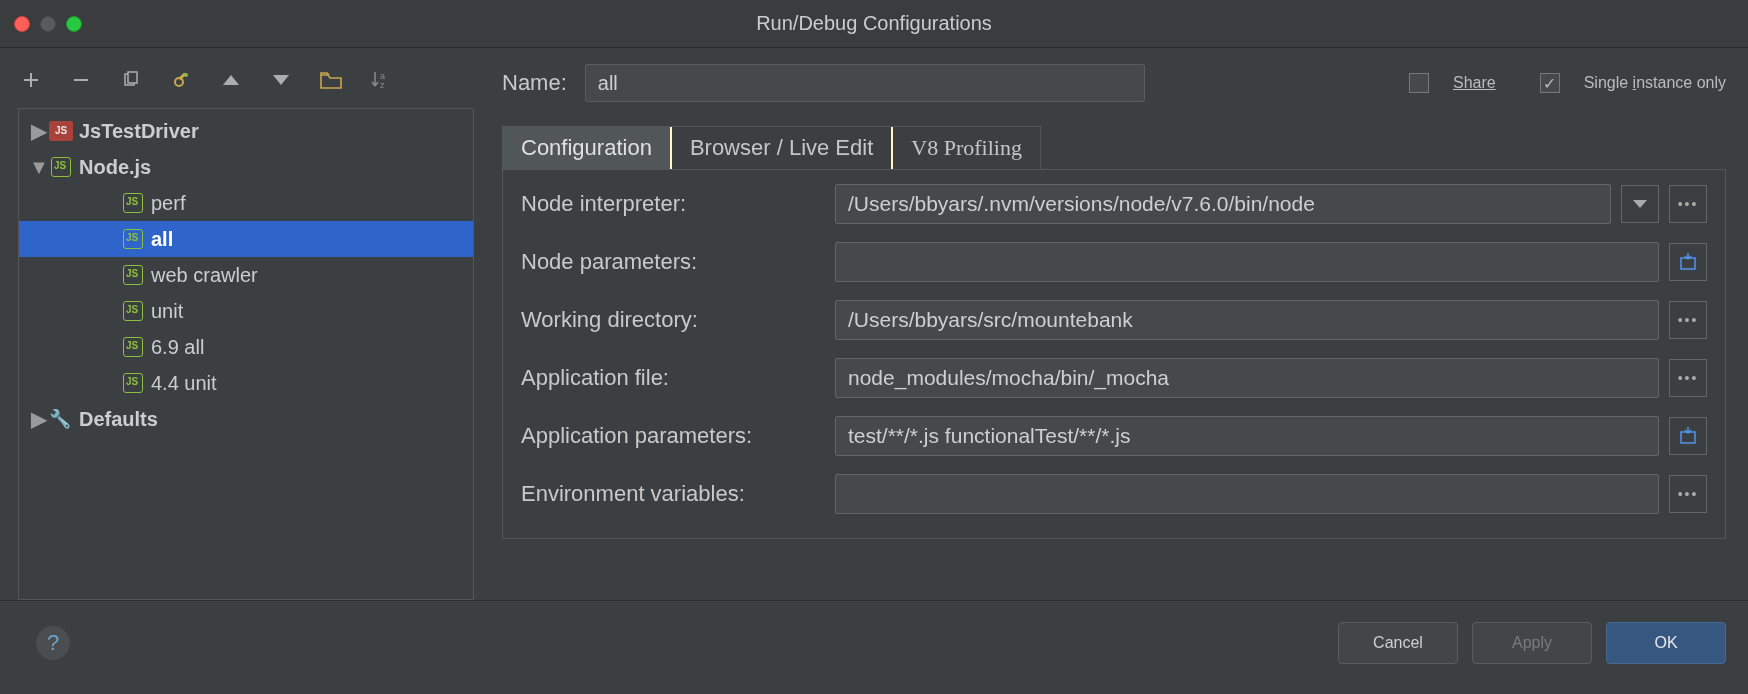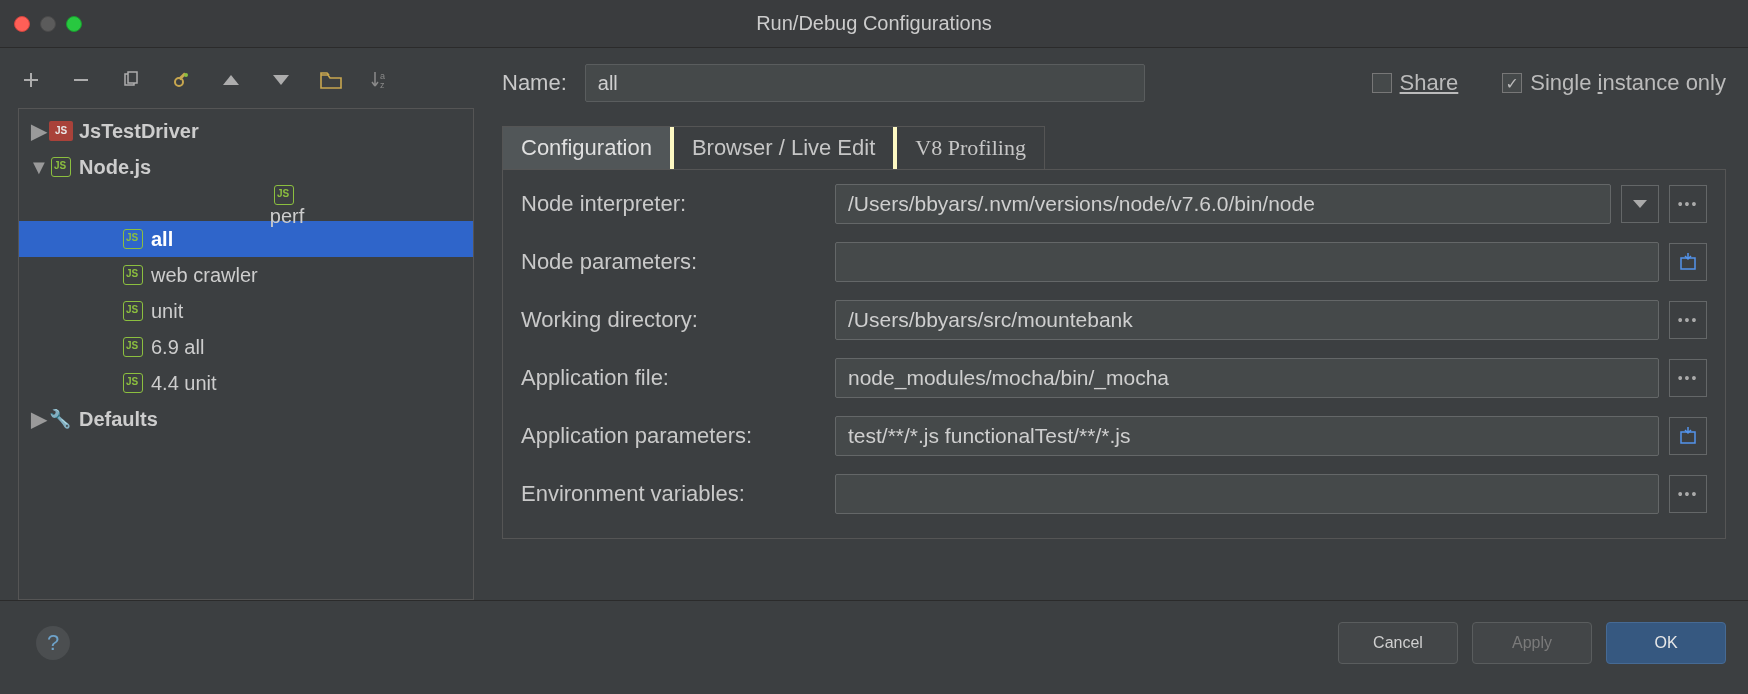--- a/index.html
+++ b/index.html
@@ -35,28 +35,28 @@
   .nodeicon { display:inline-block; width:20px; height:20px; border:1.5px solid #8cbf3f; border-radius:3px; position:relative; }
   .nodeicon::after { content:"JS"; font-size:10px; font-weight:700; color:#8cbf3f; position:absolute; top:2px; left:2px; }
   .jsicon   { display:inline-block; width:32px; height:20px; background:#a9423a; color:#e8e8e8; font-size:10px; font-weight:700; line-height:20px; text-align:center; border-radius:2px; }
   .wrench   { color:#c8a74f; font-size:18px; }
 
   
   .namerow { display:flex; align-items:center; height:50px; gap:18px; }
   .lbl { font-size:22px; color:#c9c9c9; }
   .txtfield { background:#45494a; border:1px solid #5a5d5e; color:#cfcfcf; font-size:20px; height:38px; padding:0 12px; border-radius:2px; flex:0 0 560px; }
   .spacer { flex:1; }
-  .chk { display:flex; align-items:center; gap:8px; font-size:22px; }
+  .chk { display:flex; align-items:center; gap:24px; font-size:16px; }
   .chkbox { width:20px; height:20px; border:1px solid #777; background:#45494a; display:inline-flex; align-items:center; justify-content:center; }
   .chkbox.checked::after { content:"✓"; color:#bbb; font-size:16px; }
   .ul { text-decoration: underline; }
 
   
   .tabs { display:flex; margin-top:18px; border:1px solid #555; border-bottom:none; width:fit-content; }
-  .tab { padding:8px 18px; font-size:22px; color:#c6c6c6; background:#3c3f41; border-right:4px solid #fef9c3; cursor:pointer; }
+  .tab { padding:8px 18px; font-size:22px; color:#c6c6c6; background:#3c3f41; border-right:2px solid #fef9c3; cursor:pointer; }
   .tab:last-child { border-right:none;font-family:Liberation Serif, serif; }
   .tab.active { background:#515658; color:#e0e0e0; }
 
   
   .formbox { border:1px solid #555; padding:14px 18px 24px 18px; display:grid; grid-template-columns: 300px 1fr; row-gap:18px; column-gap:14px; align-items:center; }
   .formbox .flabel { font-size:22px; color:#c9c9c9; }
   .fcell { display:flex; gap:10px; align-items:center; }
   .finput { flex:1; background:#45494a; border:1px solid #646768; color:#cfcfcf; font-size:21px; height:40px; padding:0 12px; border-radius:2px; }
   .sqbtn { width:38px; height:38px; border:1px solid #646768; background:#3c3f41; display:inline-flex; align-items:center; justify-content:center; color:#aaa; cursor:pointer; font-size:14px; }
   .sqbtn.accent { color:#5394ec; }
@@ -142,21 +142,21 @@
           </span>
           <span>JsTestDriver</span>
         </div>
         <div class="trow bold" style="padding-left: 10px;">
           <span class="tw">▼</span>
           <span class="icon">
             <span class="nodeicon"></span>
           </span>
           <span>Node.js</span>
         </div>
-        <div class="trow" style="padding-left: 82px; flex-direction: column;">
+        <div class="trow" style="padding-left: 82px;">
           <span class="tw"></span>
           <span class="icon">
             <span class="nodeicon"></span>
           </span>
           <span>perf</span>
         </div>
         <div class="trow bold sel" style="padding-left: 82px;">
           <span class="tw"></span>
           <span class="icon">
             <span class="nodeicon"></span>

